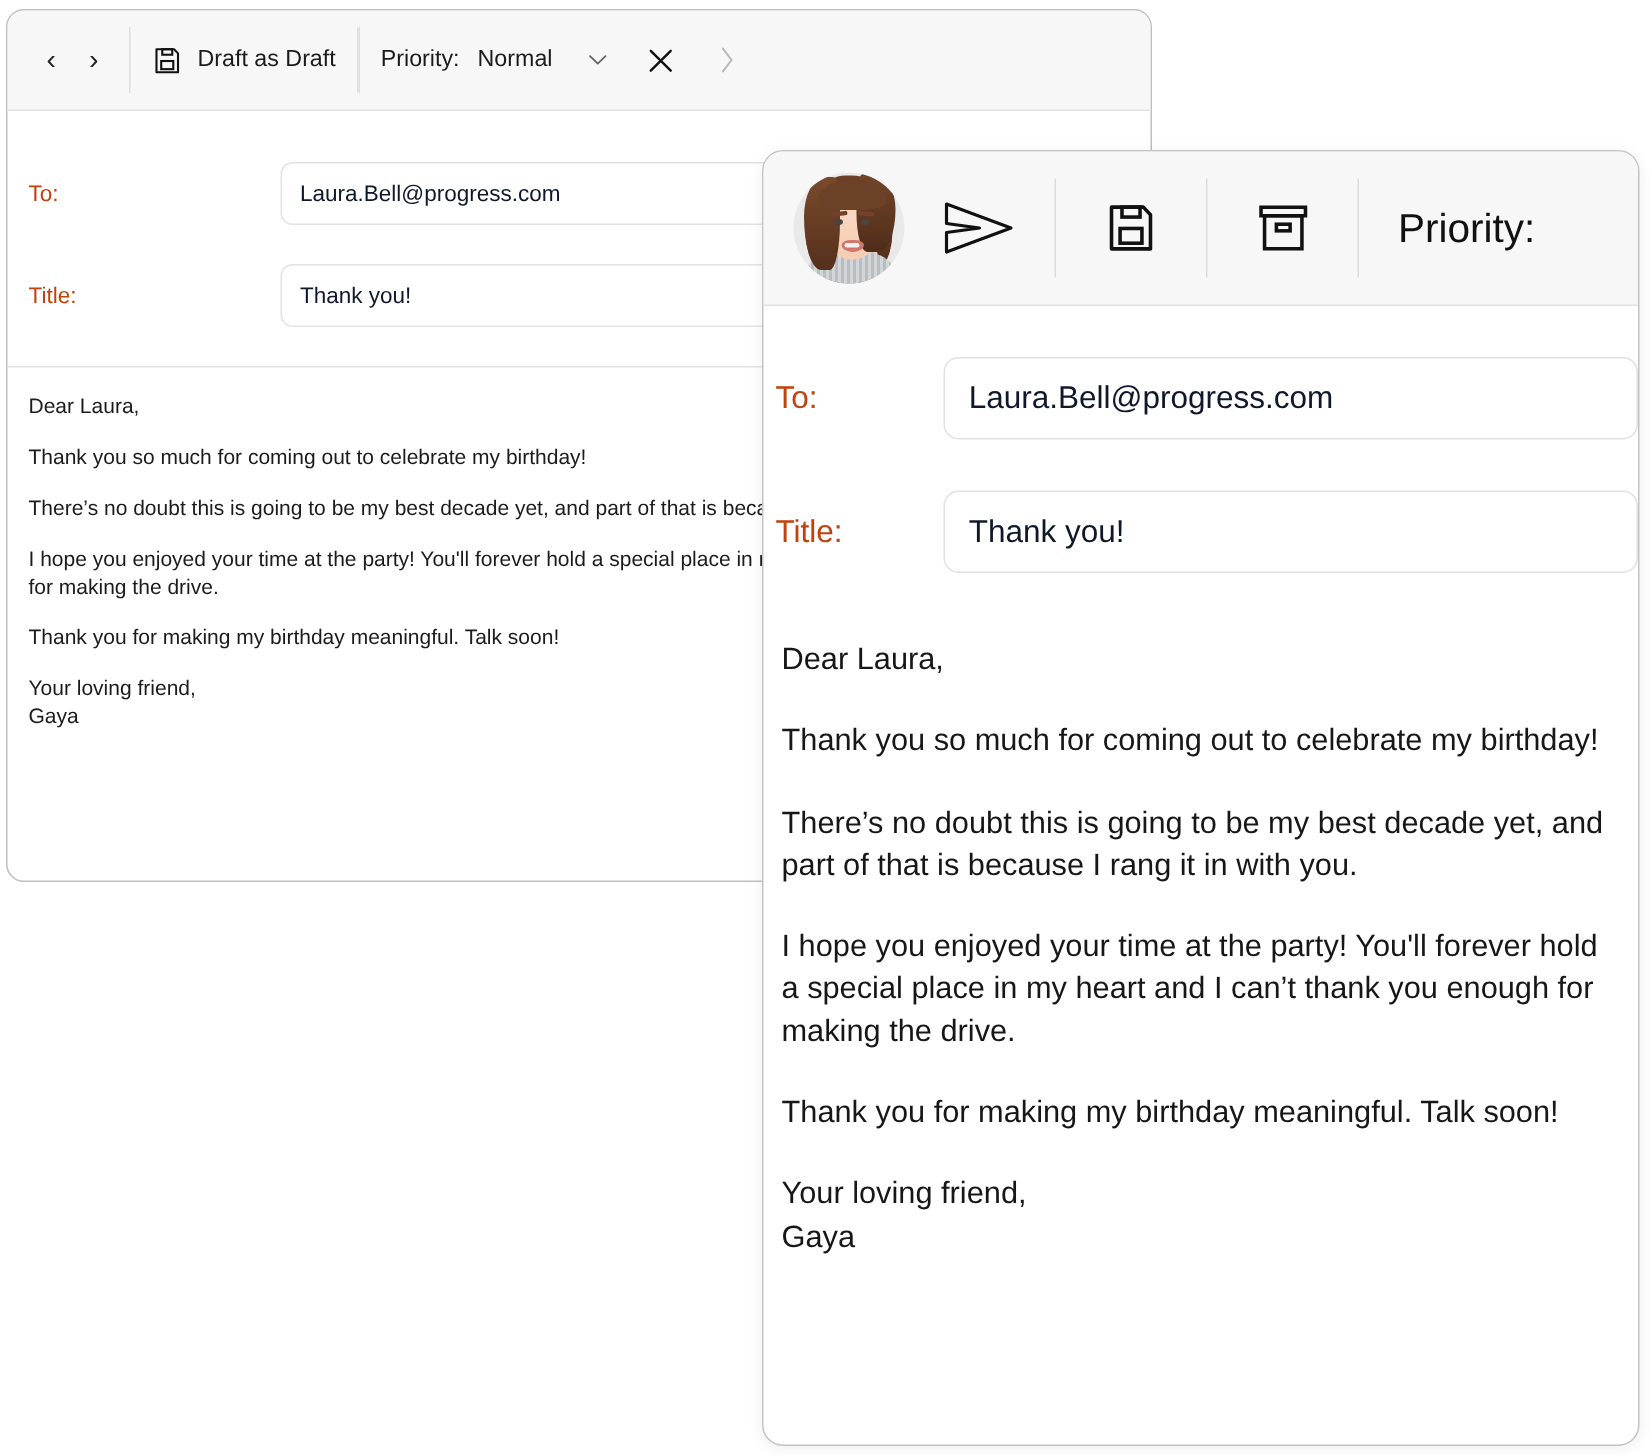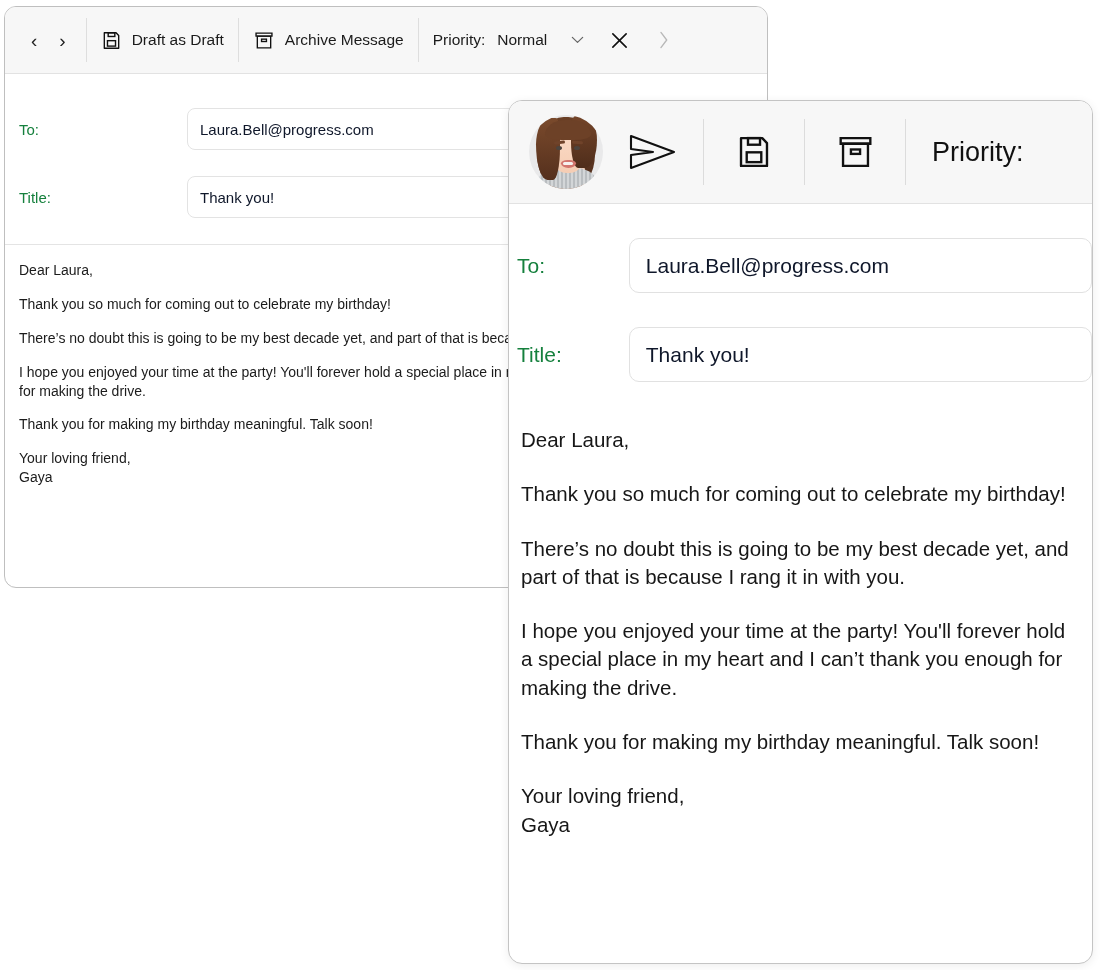--- a/index.html
+++ b/index.html
@@ -91,21 +91,21 @@
   
   #back-window .form-area { padding: 26px 0 0 0; }
   .field-row {
     display: flex;
     align-items: center;
     margin-bottom: 26px;
     margin-top: 20px;
   }
   .field-label {
     font-size: 15px;
-    color: #15803d;
+    color: #c2410c;
     white-space: nowrap;
   }
   .field-input {
     box-sizing: border-box;
     border: 1px solid #e3e3e3;
     border-radius: 8px;
     background: #fff;
     font-size: 15px;
     color: #0f172a;
     display: flex;
@@ -300,30 +300,20 @@
           <path d="M3.8 3.2h13.4L20.2 6.4v14.4H3.8z" stroke-linejoin="round"></path>
           <rect x="8.2" y="3.2" width="7.6" height="4.2"></rect>
           <rect x="7.4" y="12.2" width="9.2" height="6.2"></rect>
         </svg>
       </span>
       <span class="tb-label">Draft as Draft</span>
     </div>
 
     <div class="tb-sep"></div>
 
-    <div class="tb-group">
-      <span>
-        <svg class="icon-svg" width="22" height="21" viewBox="0 0 26 24" fill="none" stroke="#111" stroke-width="1.6">
-          <path d="M3.6 3.2h18.8v3.6H3.6z"></path>
-          <path d="M5.1 6.8h15.8v14H5.1z"></path>
-          <rect x="10.1" y="10.4" width="5.8" height="2.8"></rect>
-        </svg>
-      </span>
-      <span class="tb-label">Archive Message</span>
-    </div>
 
     <div class="tb-sep"></div>
 
     <div class="tb-group">
       <span class="tb-label spaced">Priority:</span>
       <span class="tb-label">Normal</span>
       <span class="chev-down">
         <svg class="icon-svg" width="13" height="8" viewBox="0 0 14 9" fill="none" stroke="#666" stroke-width="1.4">
           <path d="M1.2 1.6 7 7.2 12.8 1.6" stroke-linecap="round" stroke-linejoin="round"></path>
         </svg>

